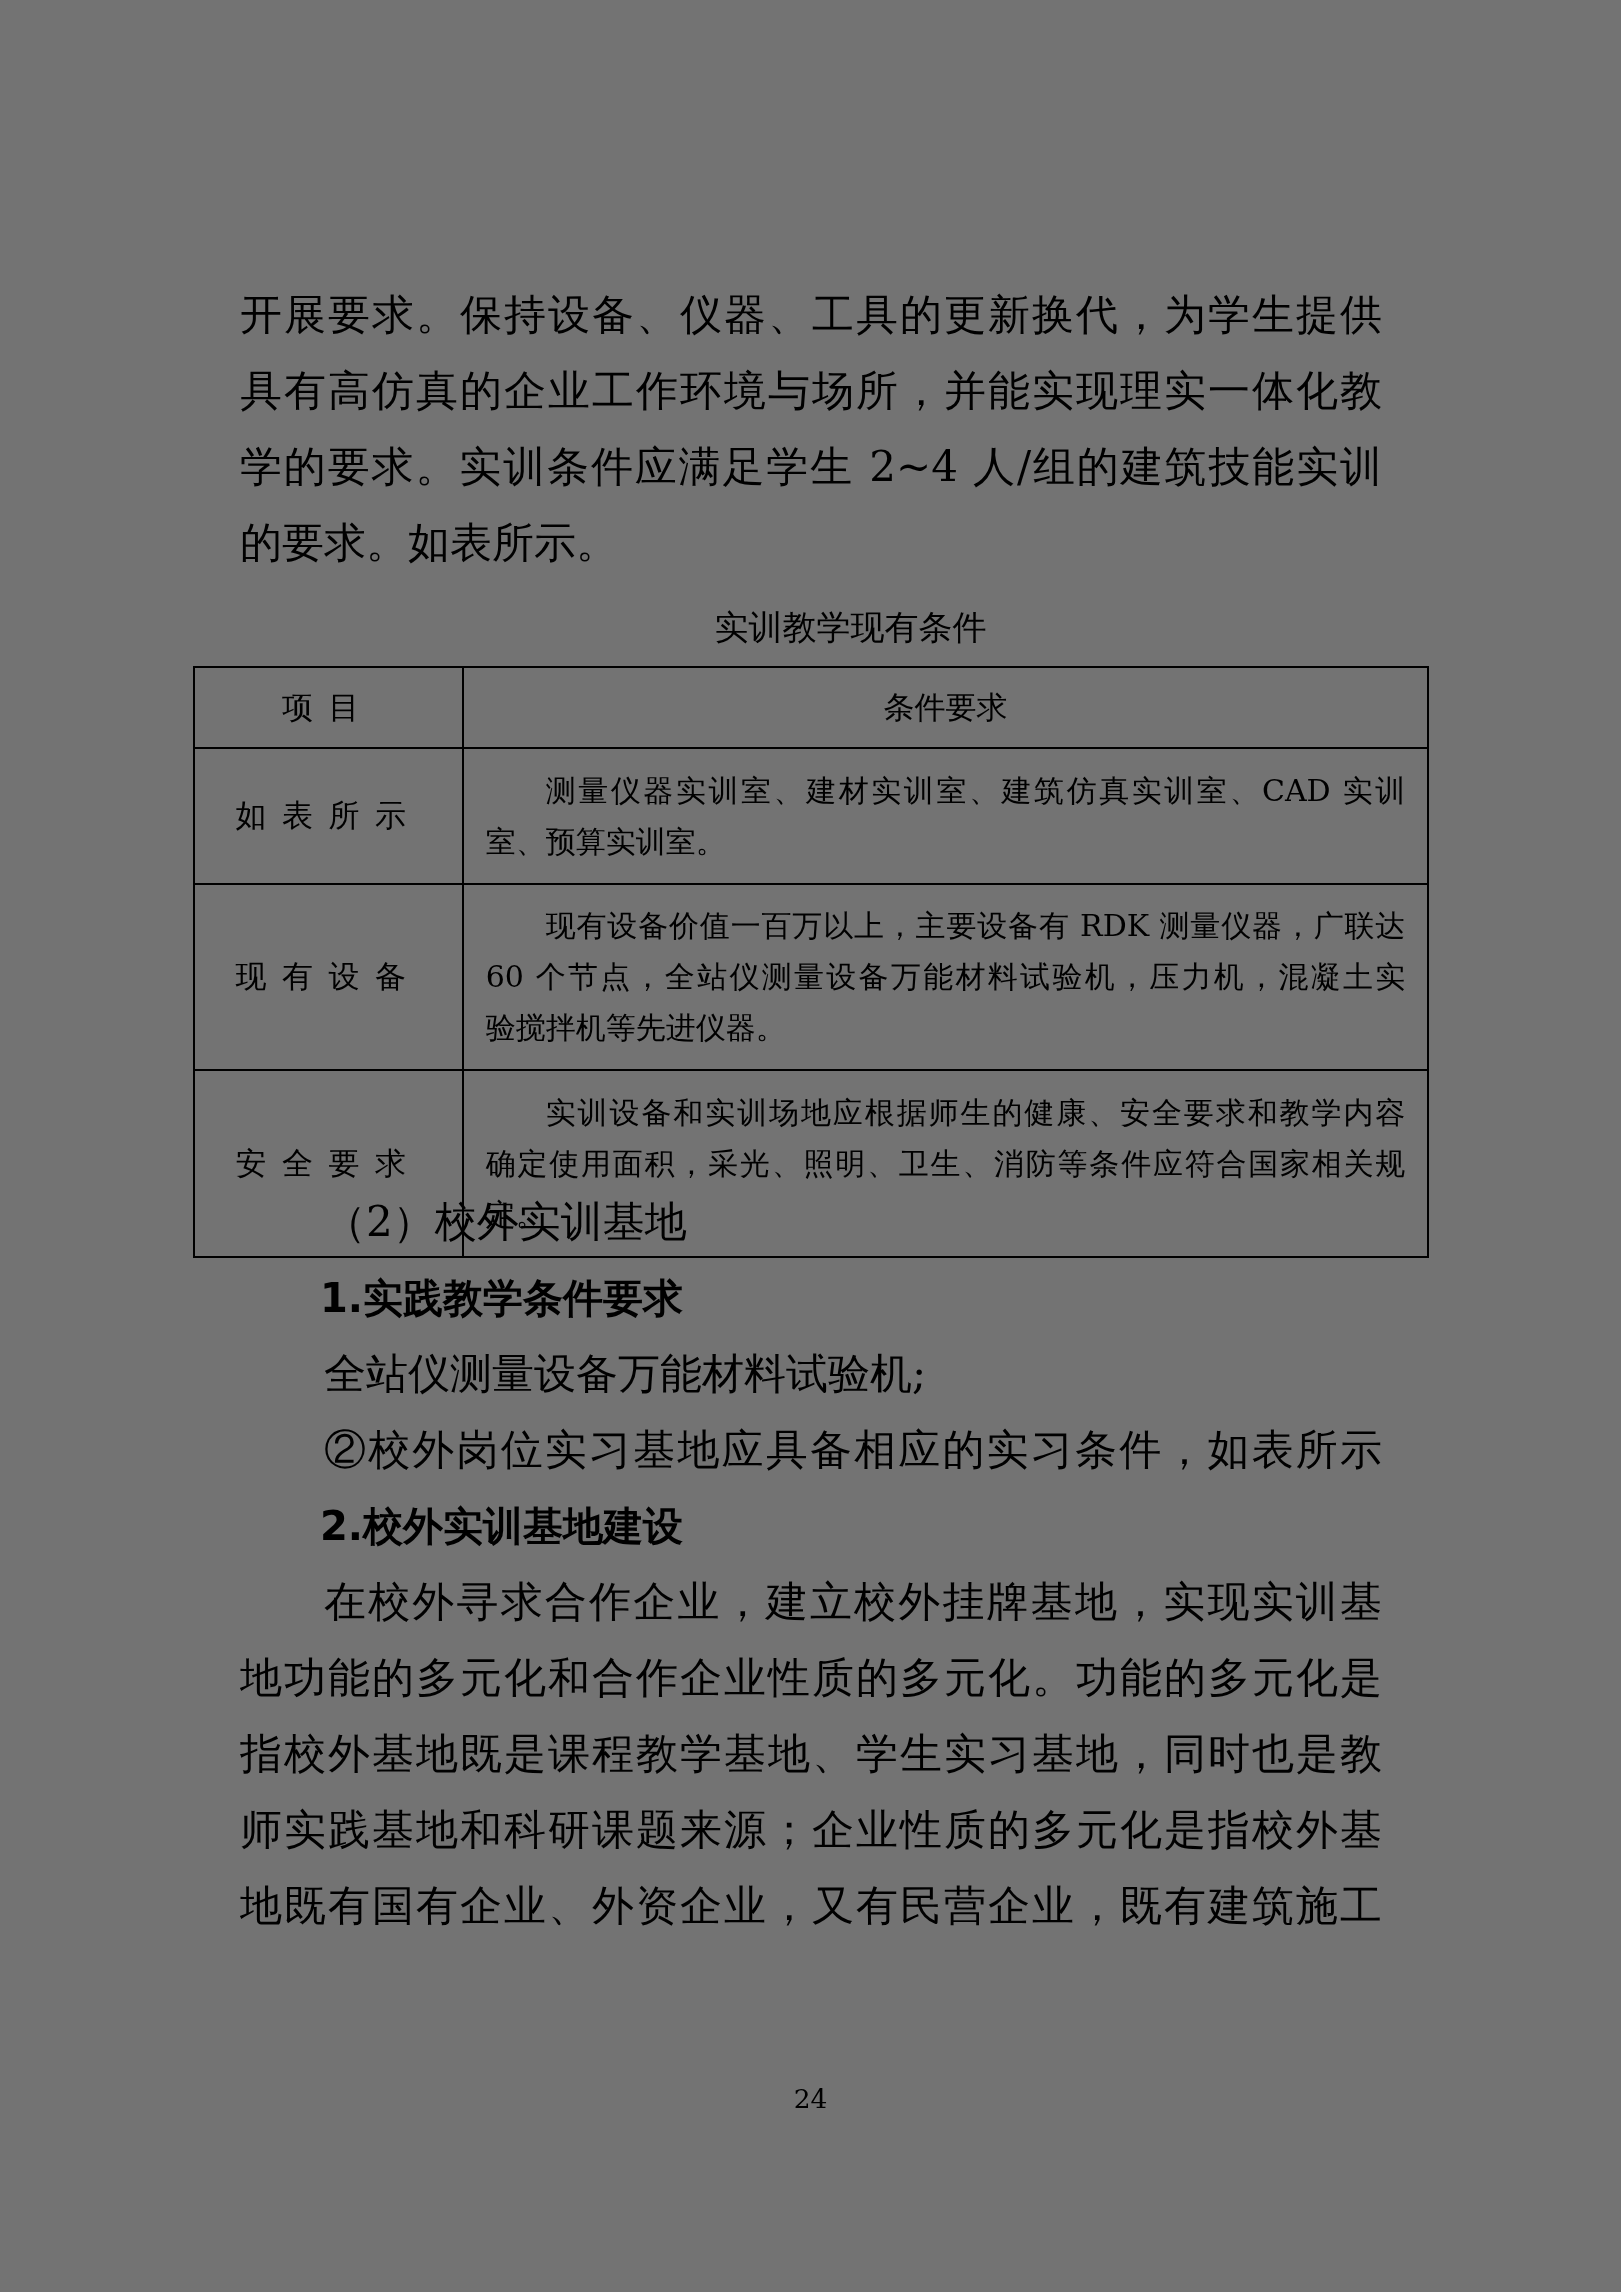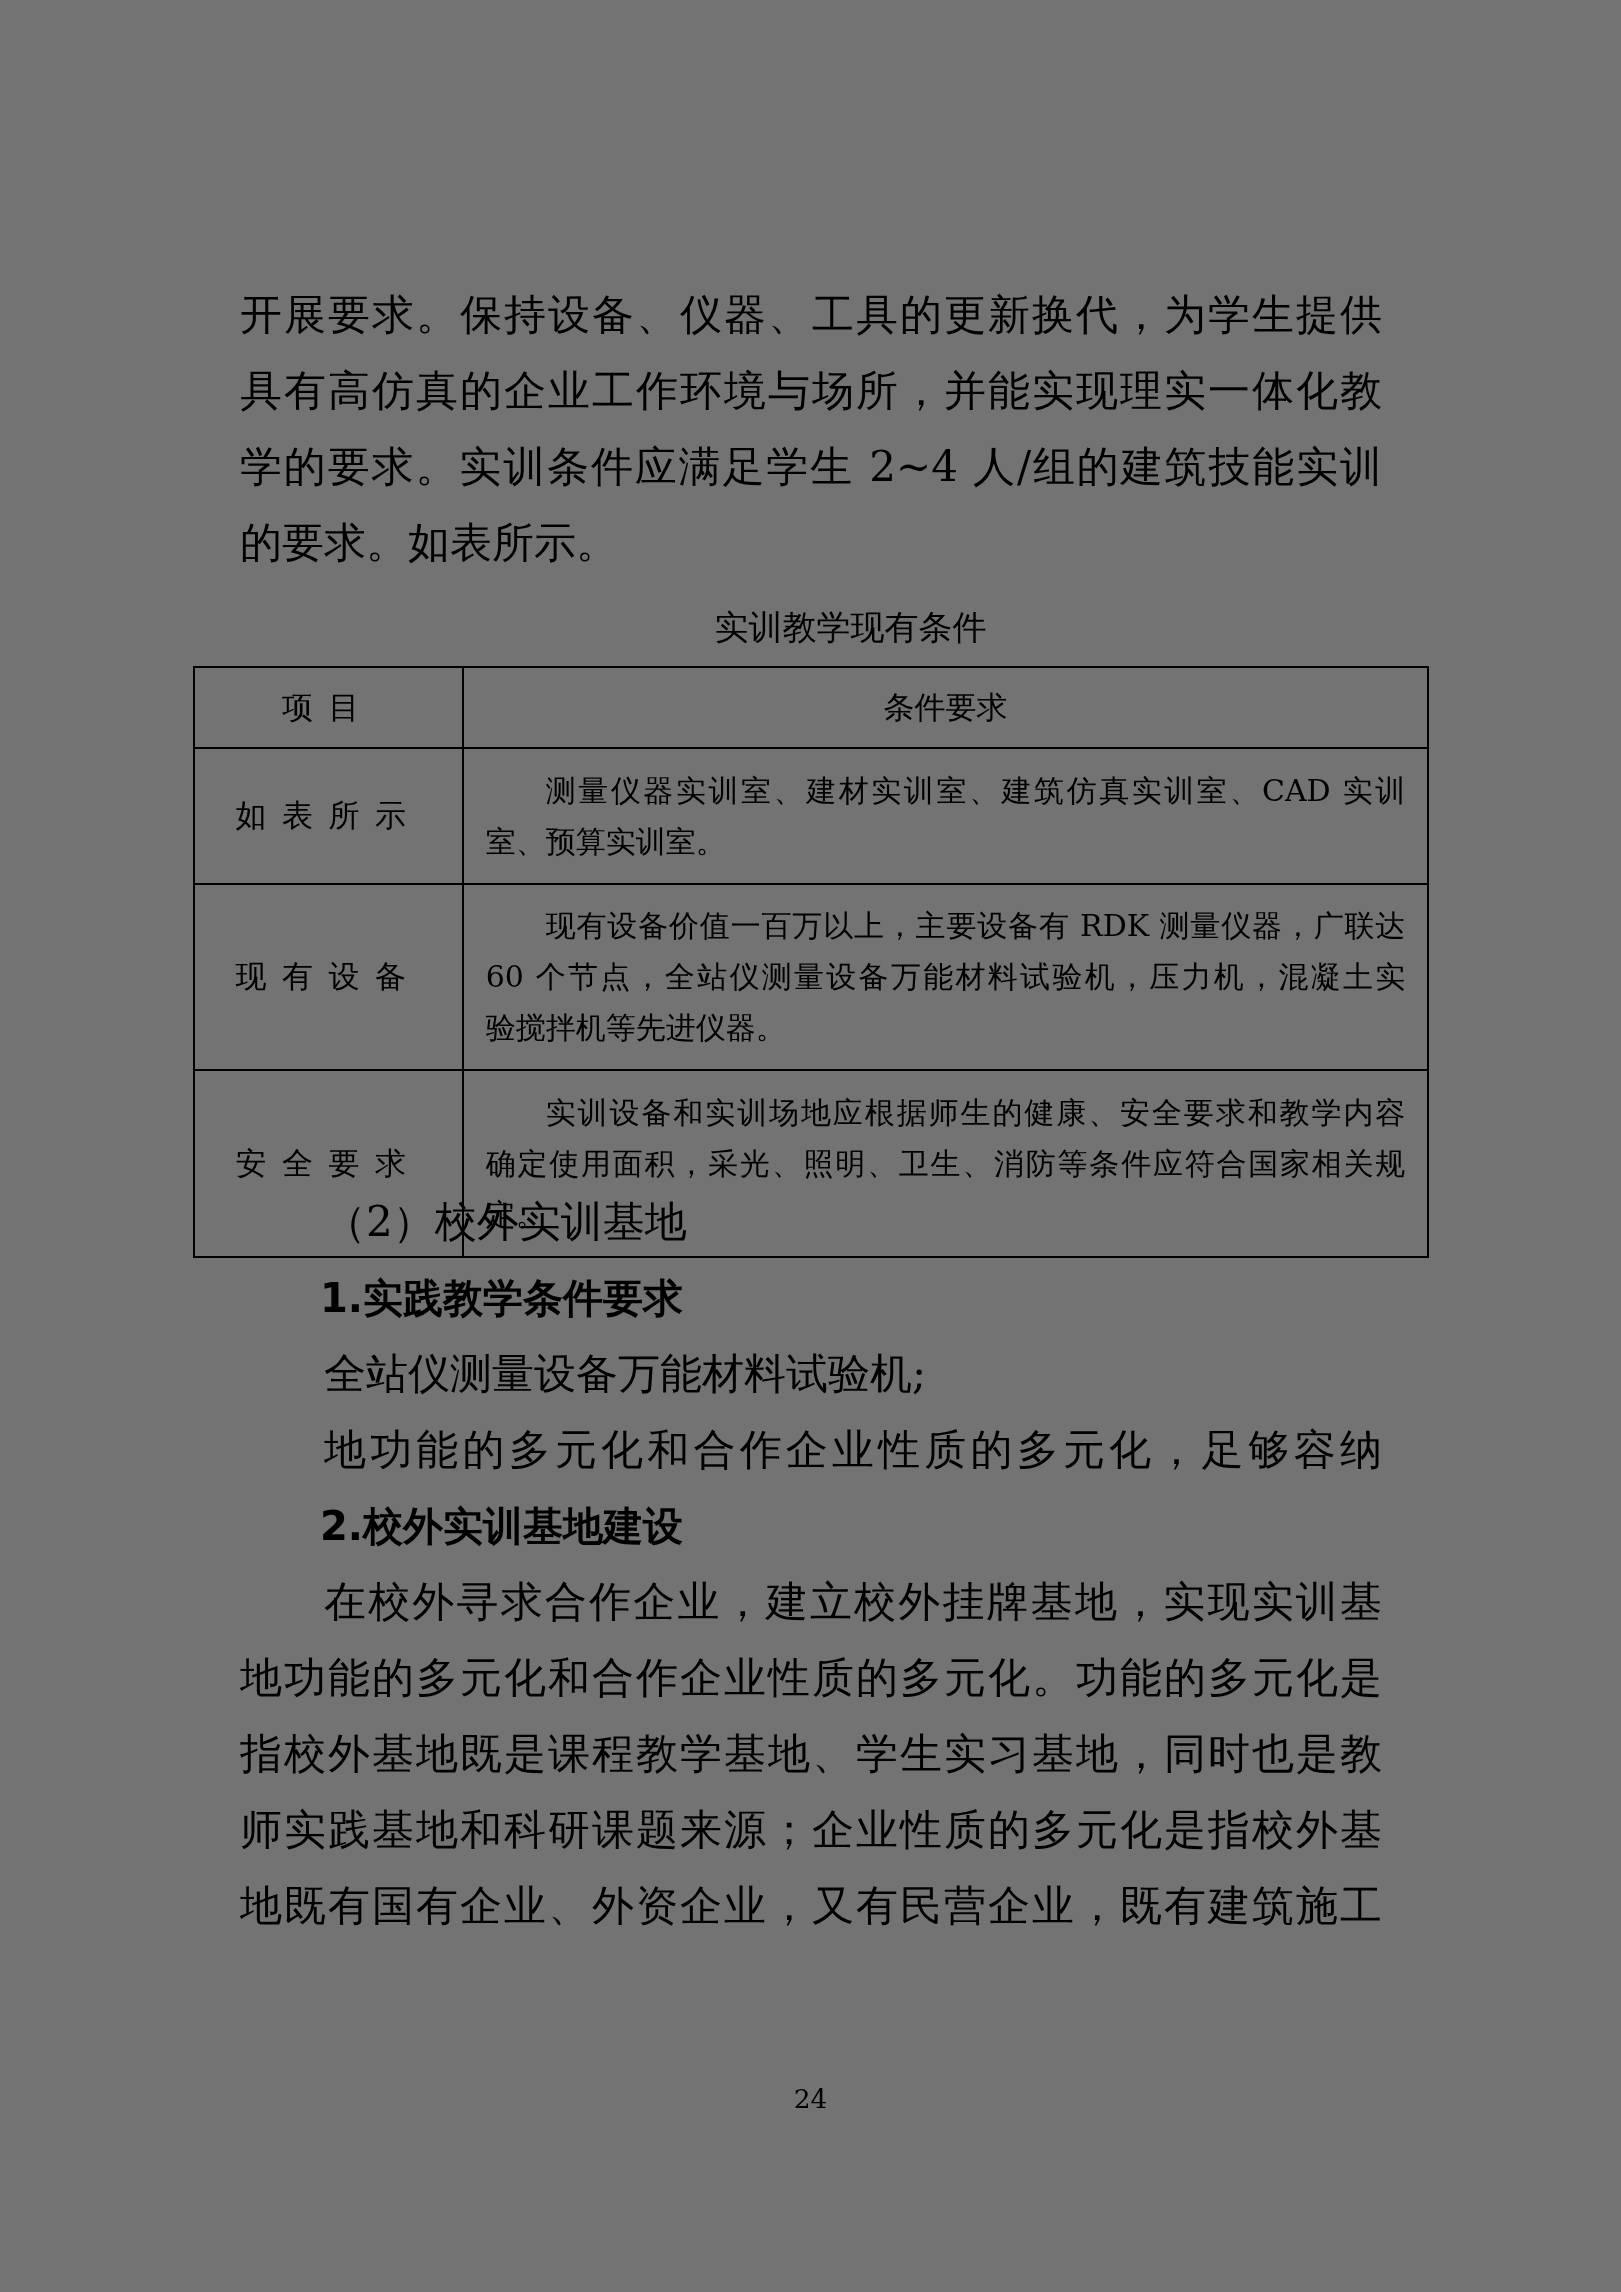--- a/index.html
+++ b/index.html
@@ -105,21 +105,21 @@
         </div>
       </td>
     </tr>
   </tbody>
     </table>
 
   <div class="flow" style="top:1184px;">
     <span class="bl ind">（2）校外实训基地</span>
     <span class="bl ind hd">1.实践教学条件要求</span>
     <span class="bl ind">全站仪测量设备万能材料试验机;</span>
-    <span class="bl ind fill">地功能的多元化和合作企业性质的多元化，足够容纳</span>
+    <span class="bl ind fill">②校外岗位实习基地应具备相应的实习条件，如表所示</span>
     <span class="bl ind hd">2.校外实训基地建设</span>
     <span class="bl ind fill">在校外寻求合作企业，建立校外挂牌基地，实现实训基</span>
     <span class="bl fill">地功能的多元化和合作企业性质的多元化。功能的多元化是</span>
     <span class="bl fill">指校外基地既是课程教学基地、学生实习基地，同时也是教</span>
     <span class="bl fill">师实践基地和科研课题来源；企业性质的多元化是指校外基</span>
     <span class="bl fill">地既有国有企业、外资企业，又有民营企业，既有建筑施工</span>
   </div>
 
   <div class="pageno">24</div>
 

